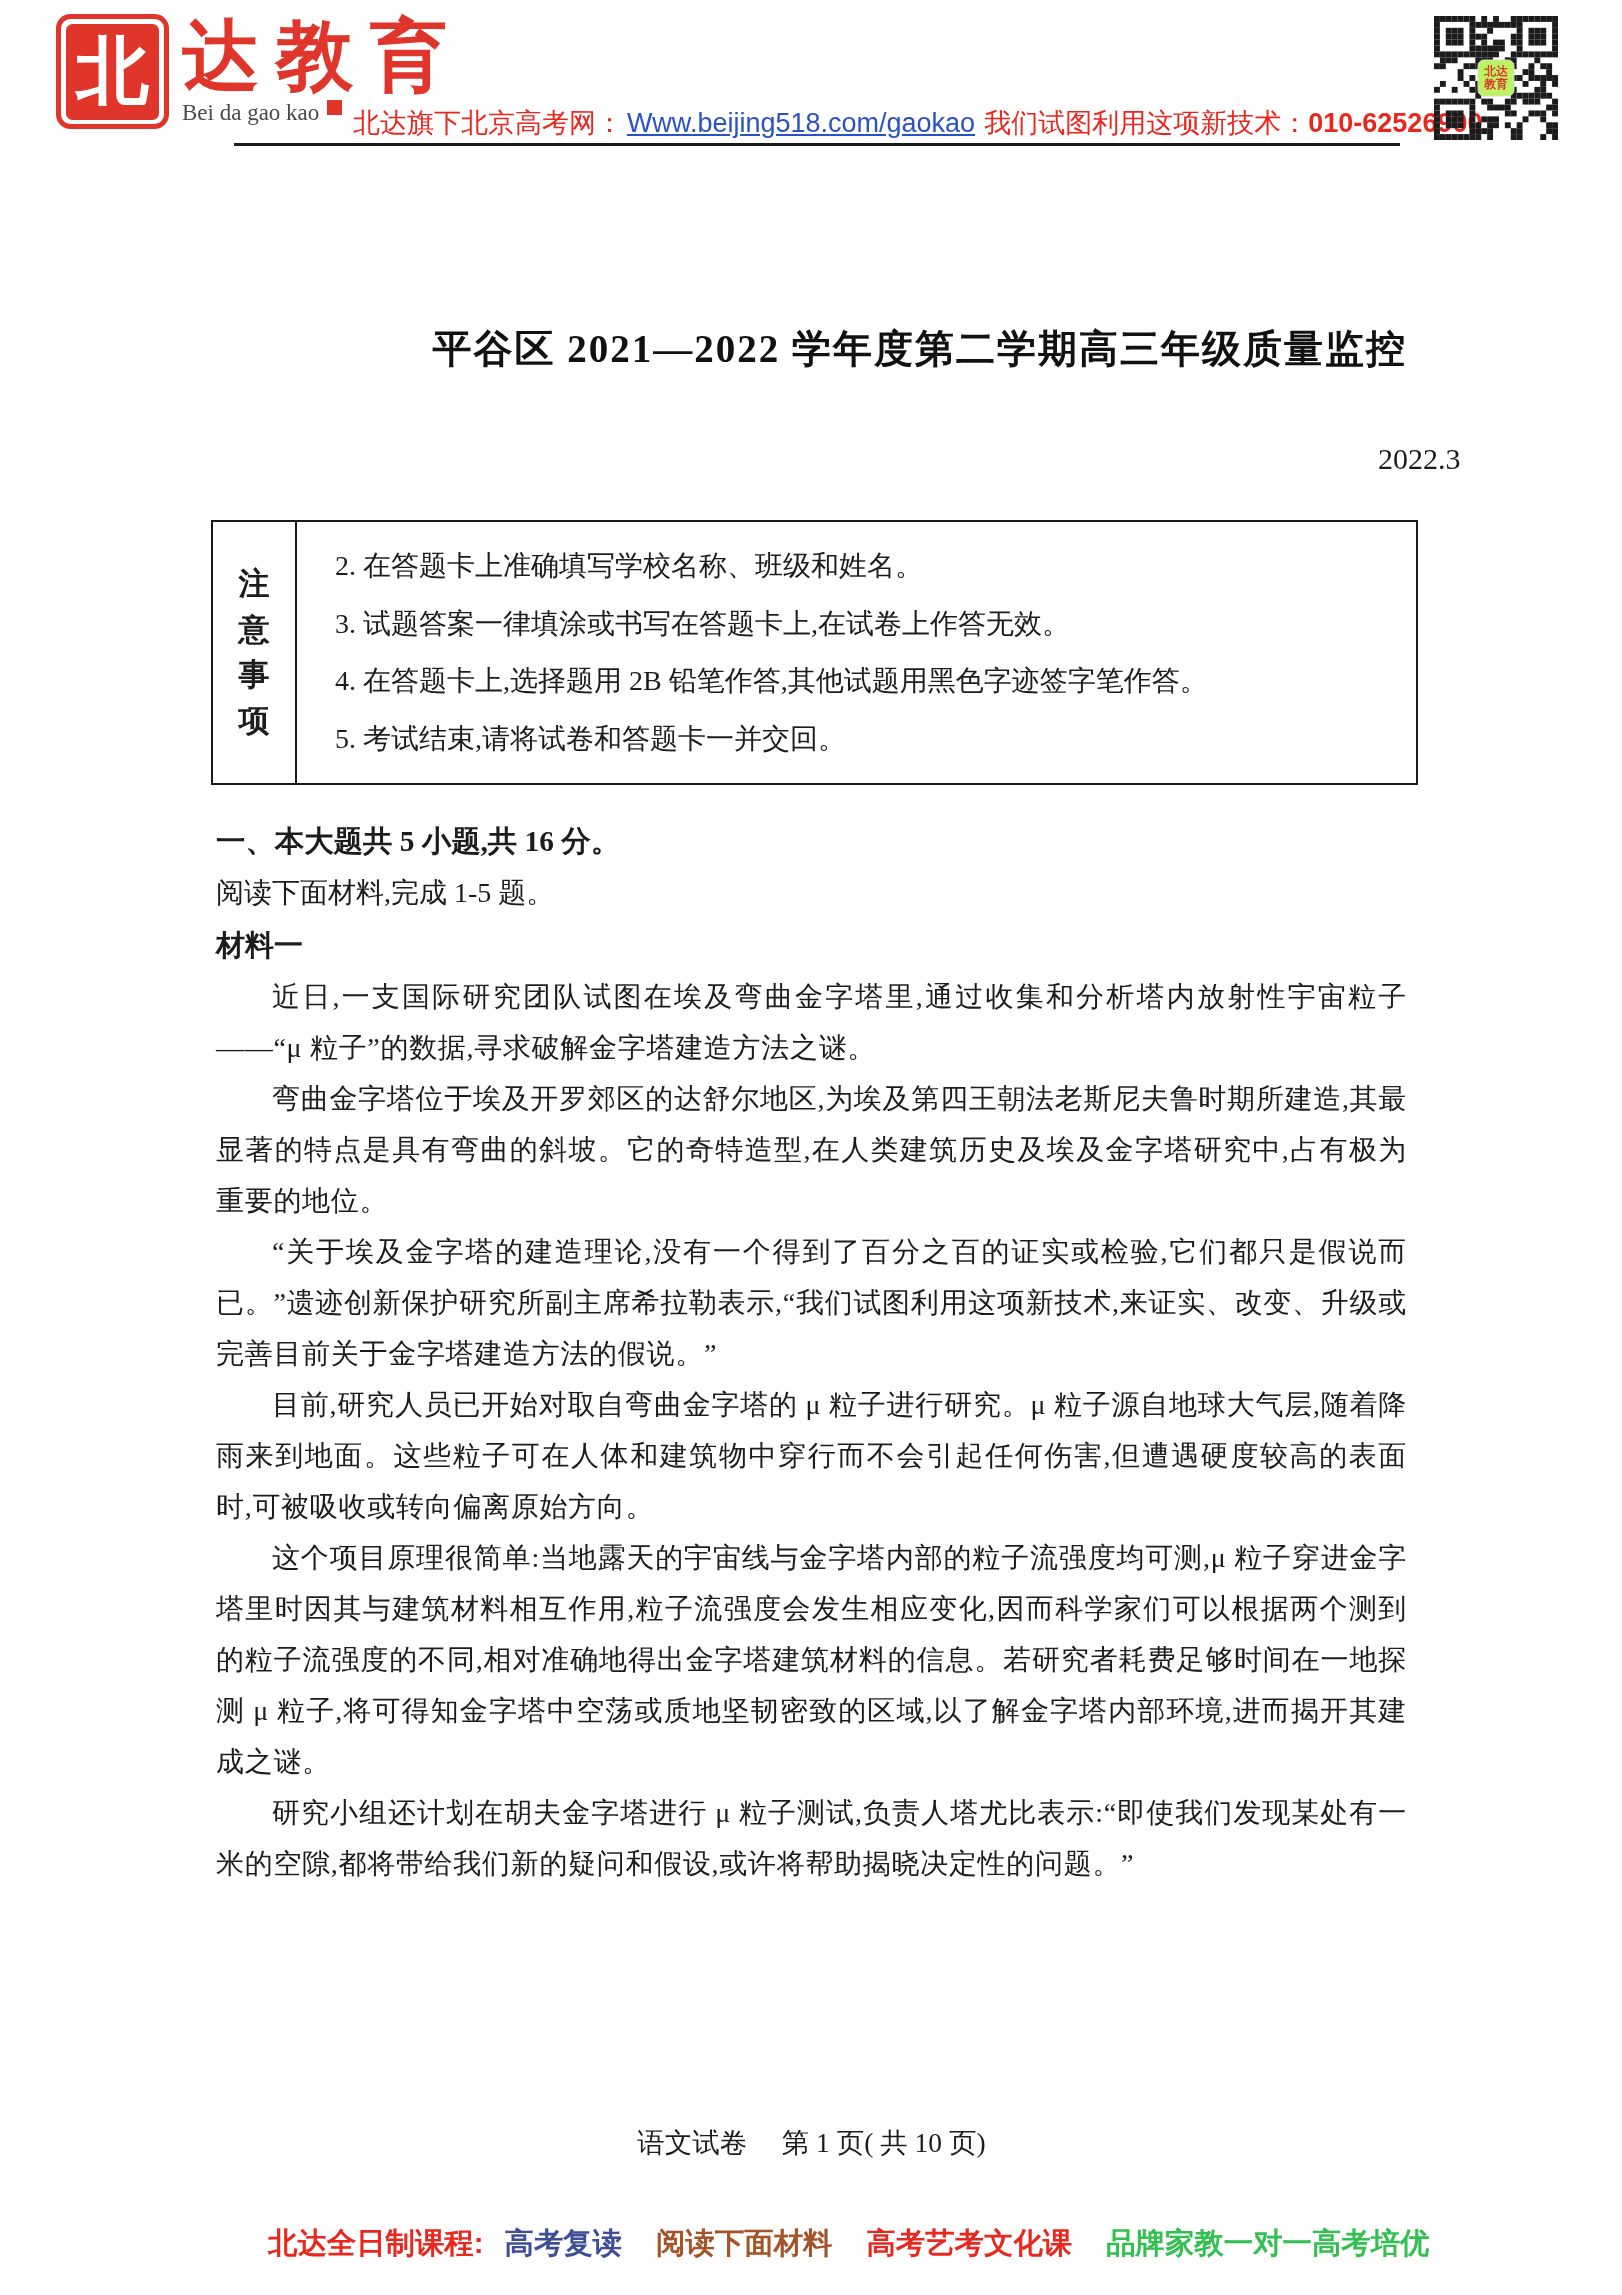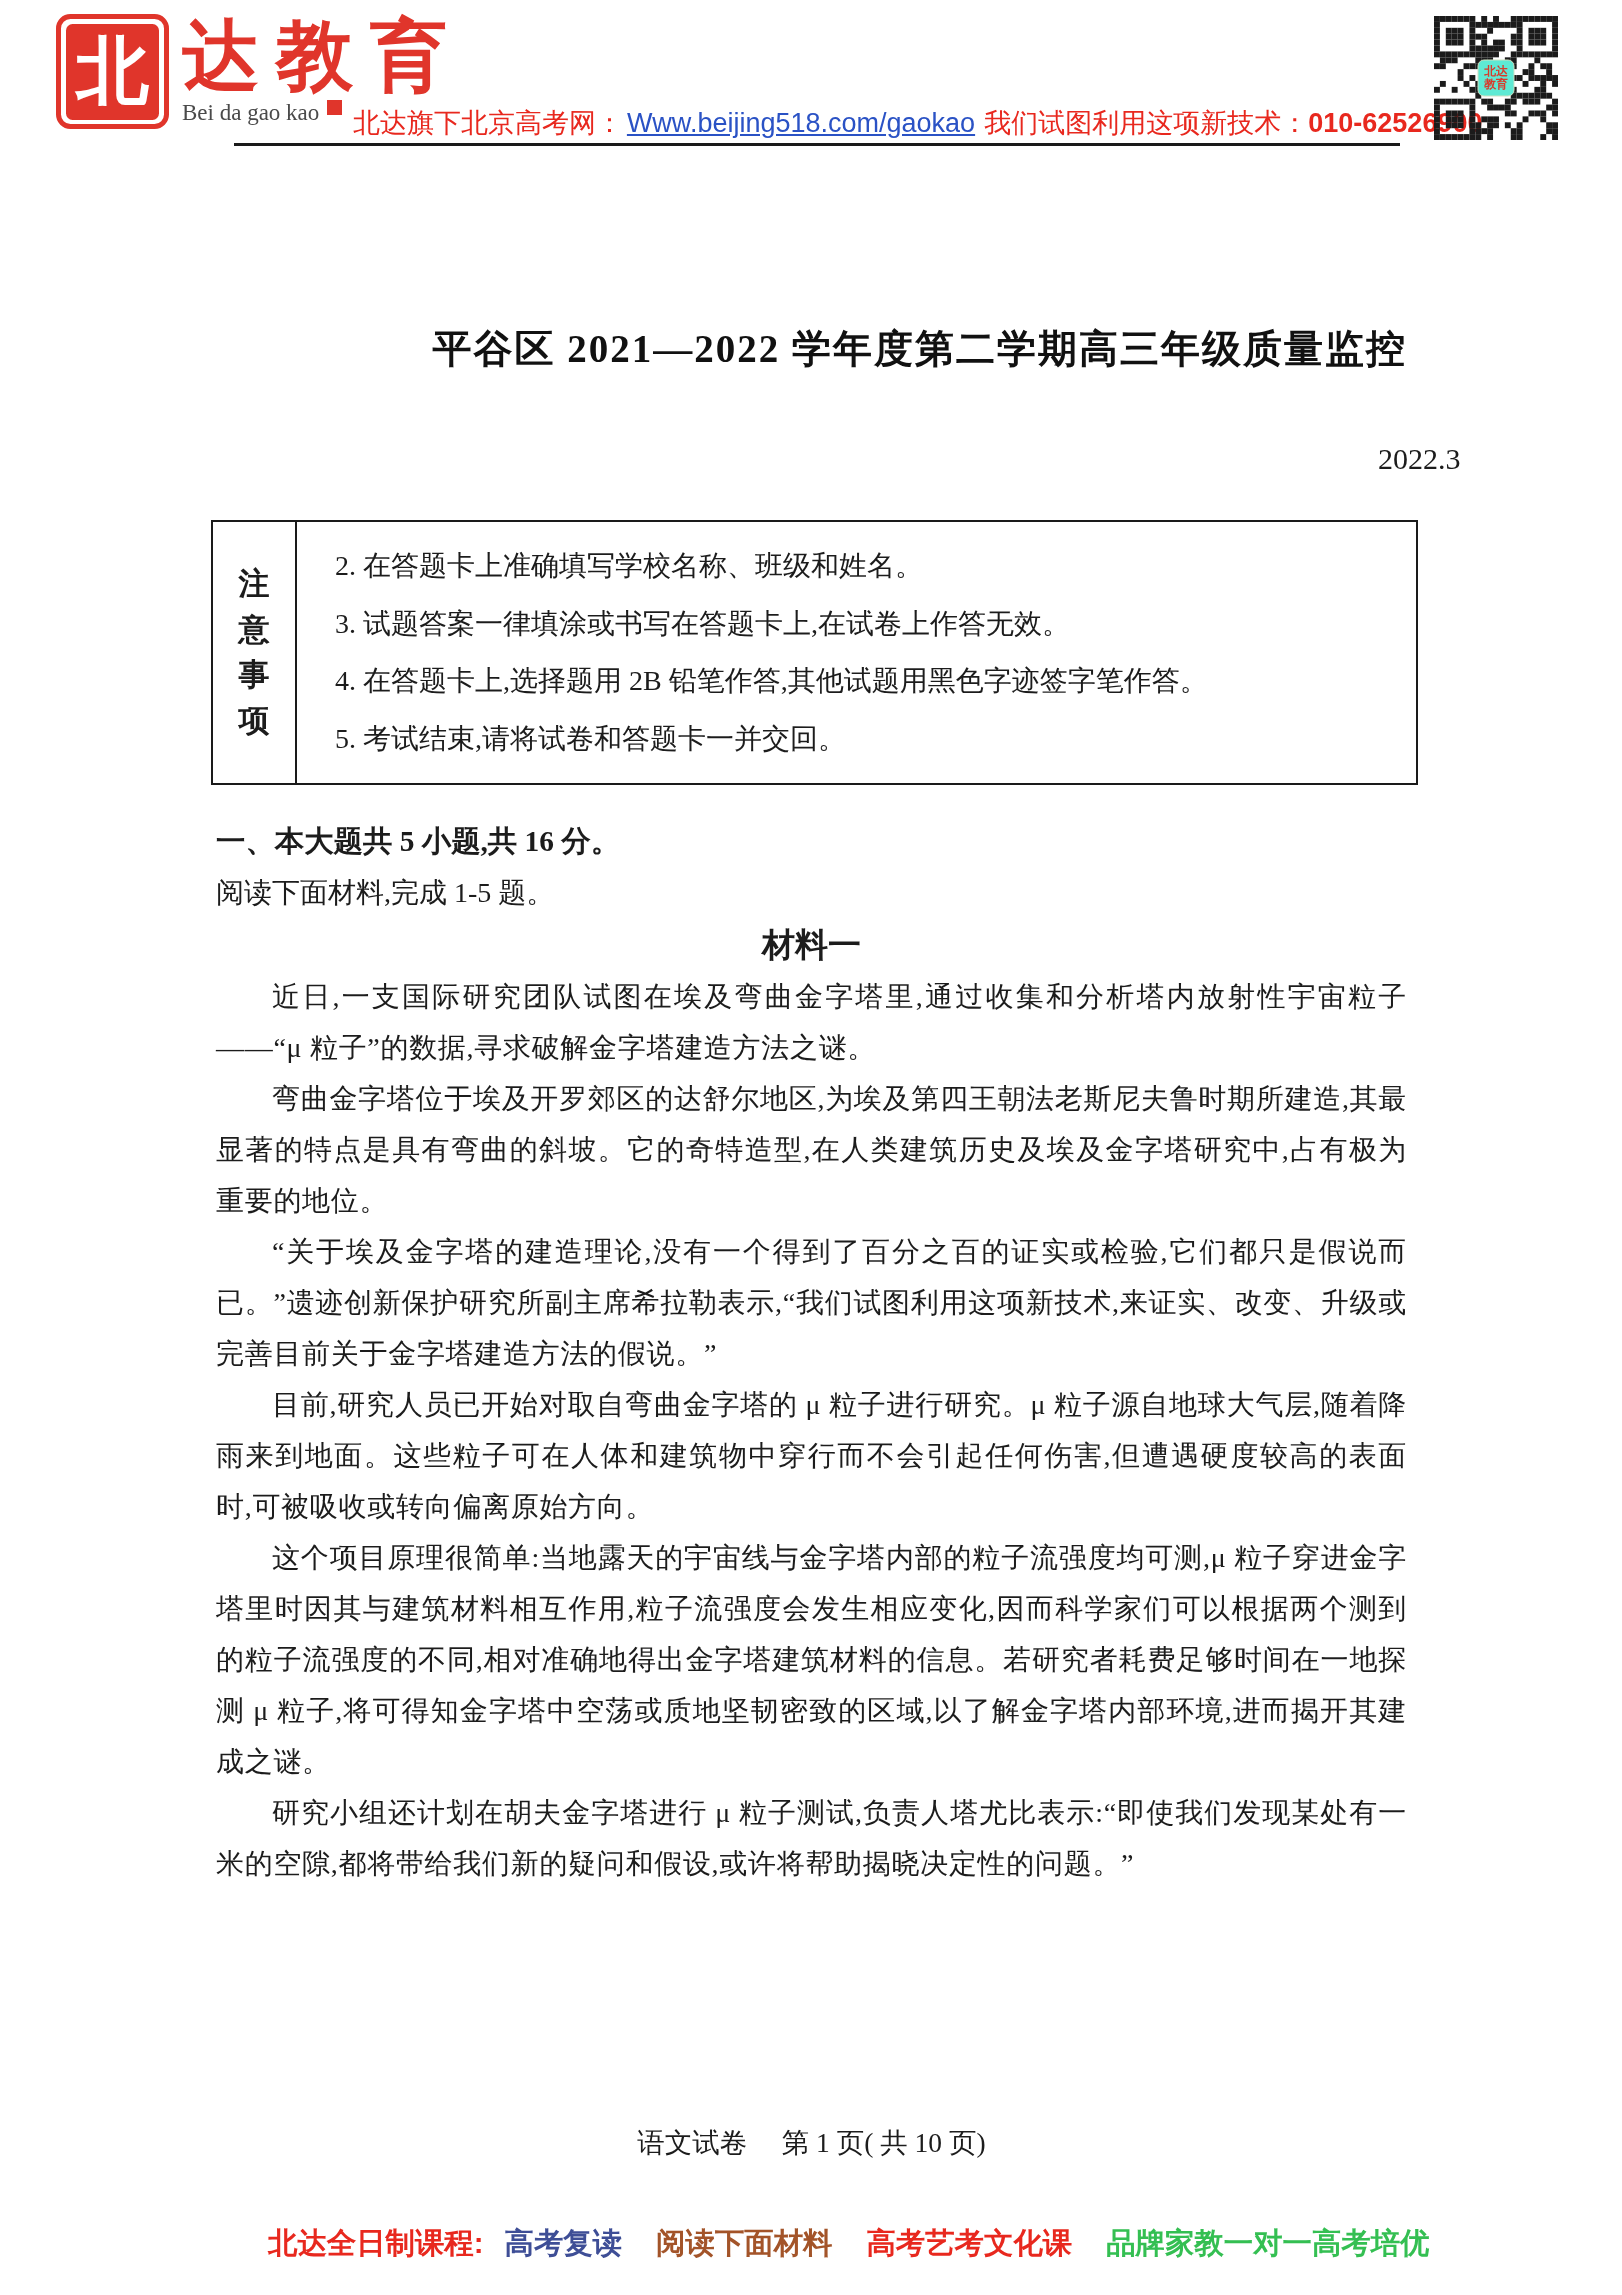--- a/index.html
+++ b/index.html
@@ -22,21 +22,21 @@
   .header-info { position:absolute; left:353px; top:105px; font-size:27px; white-space:nowrap;
                  font-family:"Liberation Sans","DejaVu Sans",sans-serif; }
   .hi-red { color:#e8281e; }
   .hi-link { color:#2a52c5; text-decoration:underline; margin:0 9.2px 0 3.9px; }
   .hi-phone { font-weight:bold; color:#e8281e; }
   .header-rule { position:absolute; left:234px; top:143px; width:1166px; height:3.3px; background:#1a1a1a; }
 
   .qr { position:absolute; left:1434px; top:15.7px; width:124px; height:124px; }
   .qr svg { display:block; }
   .qr-logo { position:absolute; left:50%; top:50%; transform:translate(-50%,-50%);
-             width:37px; height:37px; background:#5eead4; border:1.3px solid #cfe0c2; border-radius:6.5px;
+             width:37px; height:37px; background:#bef264; border:1.3px solid #cfe0c2; border-radius:6.5px;
              display:flex; align-items:center; justify-content:center; text-align:center;
              color:#d93a2b; font-size:11.8px; font-weight:bold; line-height:1.15; }
 
   
   .title1 { position:absolute; left:216px; top:322px; width:1191px; text-align:right;
             font-size:39px; font-weight:bold; letter-spacing:2px; color:#111; }
   .title2 { position:absolute; left:216px; top:425px; width:1191px; text-align:center;
             font-size:37px; font-weight:bold; letter-spacing:6.5px; color:#111; }
   .exam-date { position:absolute; left:1378px; top:442px; font-size:30px; }
 
@@ -47,21 +47,21 @@
                   align-items:center; justify-content:center; gap:11.8px; }
   .notice-label span { font-size:31px; font-weight:bold; line-height:1.1; }
   .notice-items { flex:1; display:flex; flex-direction:column; justify-content:space-evenly;
                   padding:5.2px 13px 5.2px 38px; }
   .notice-items div { font-size:28px; white-space:nowrap; }
 
   
   .main { position:absolute; left:216px; top:815px; width:1191px; }
   .sec-heading { font-size:29.4px; font-weight:bold; line-height:52px; }
   .sec-intro { font-size:28px; line-height:52px; }
-  .material-title { font-size:33px; font-weight:bold; line-height:52px; text-align:center; }
+  .material-title { font-size:29px; font-weight:bold; line-height:52px; }
   .para { font-size:28px; line-height:51px; text-align:justify; text-indent:2em; letter-spacing:0.7px; }
 
   .page-footer { position:absolute; left:216px; top:2125px; width:1191px; text-align:center; font-size:27.5px; }
 
   
   .bottom-bar { position:absolute; left:268px; top:2224px; display:flex; gap:34px; white-space:nowrap;
                 font-family:"Liberation Sans","DejaVu Sans",sans-serif; font-size:29.4px; font-weight:bold; }
   .bottom-bar .prefix { margin-right:-13px; }
 </style>
 </head>

